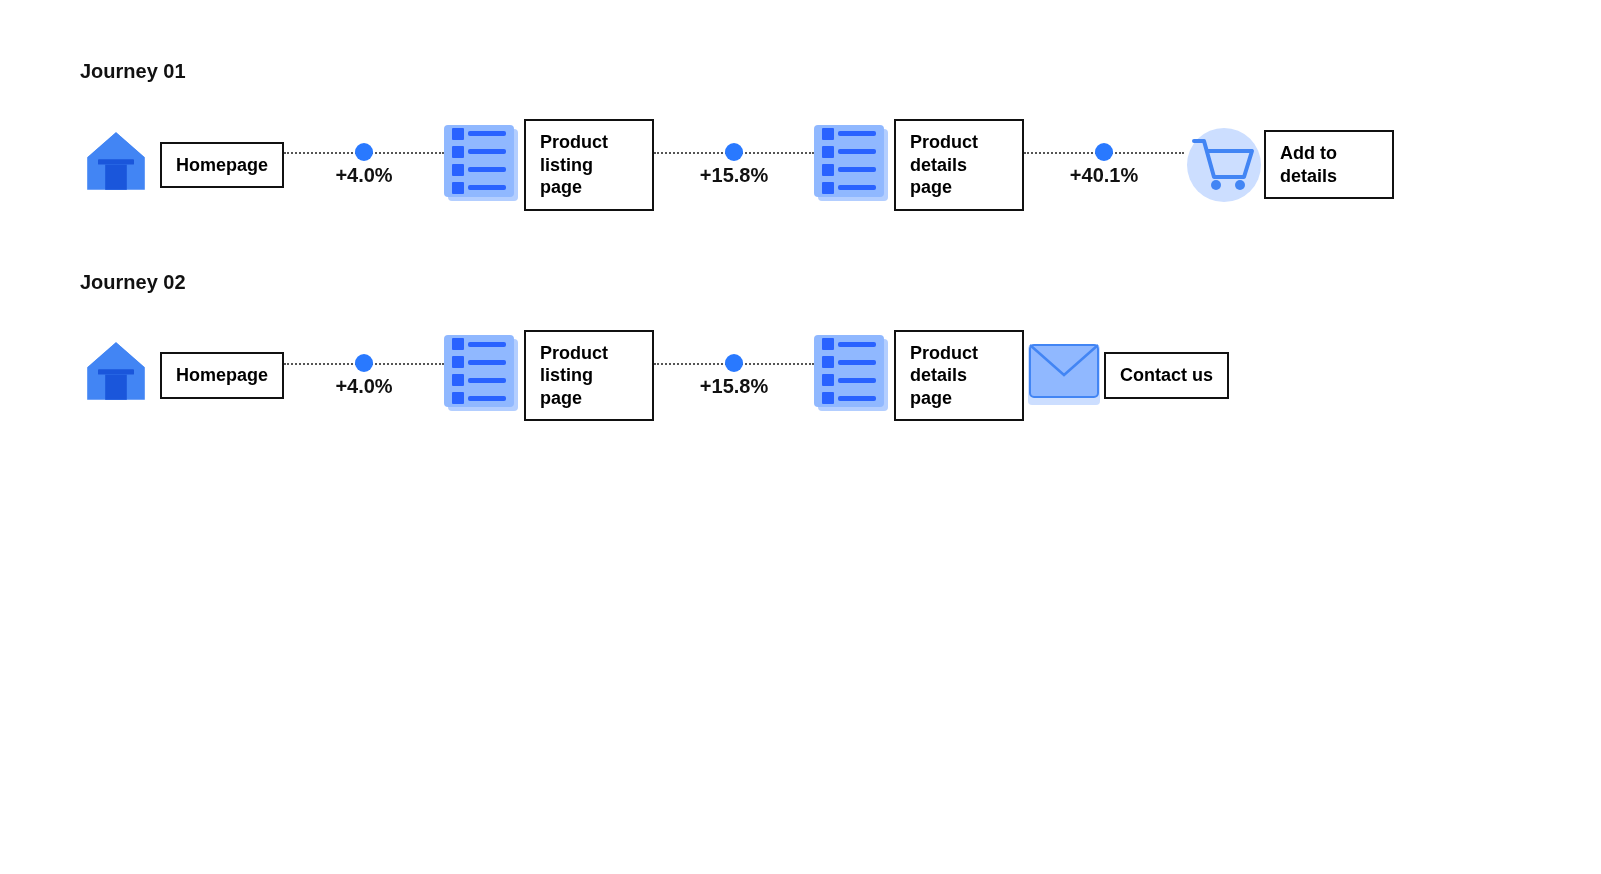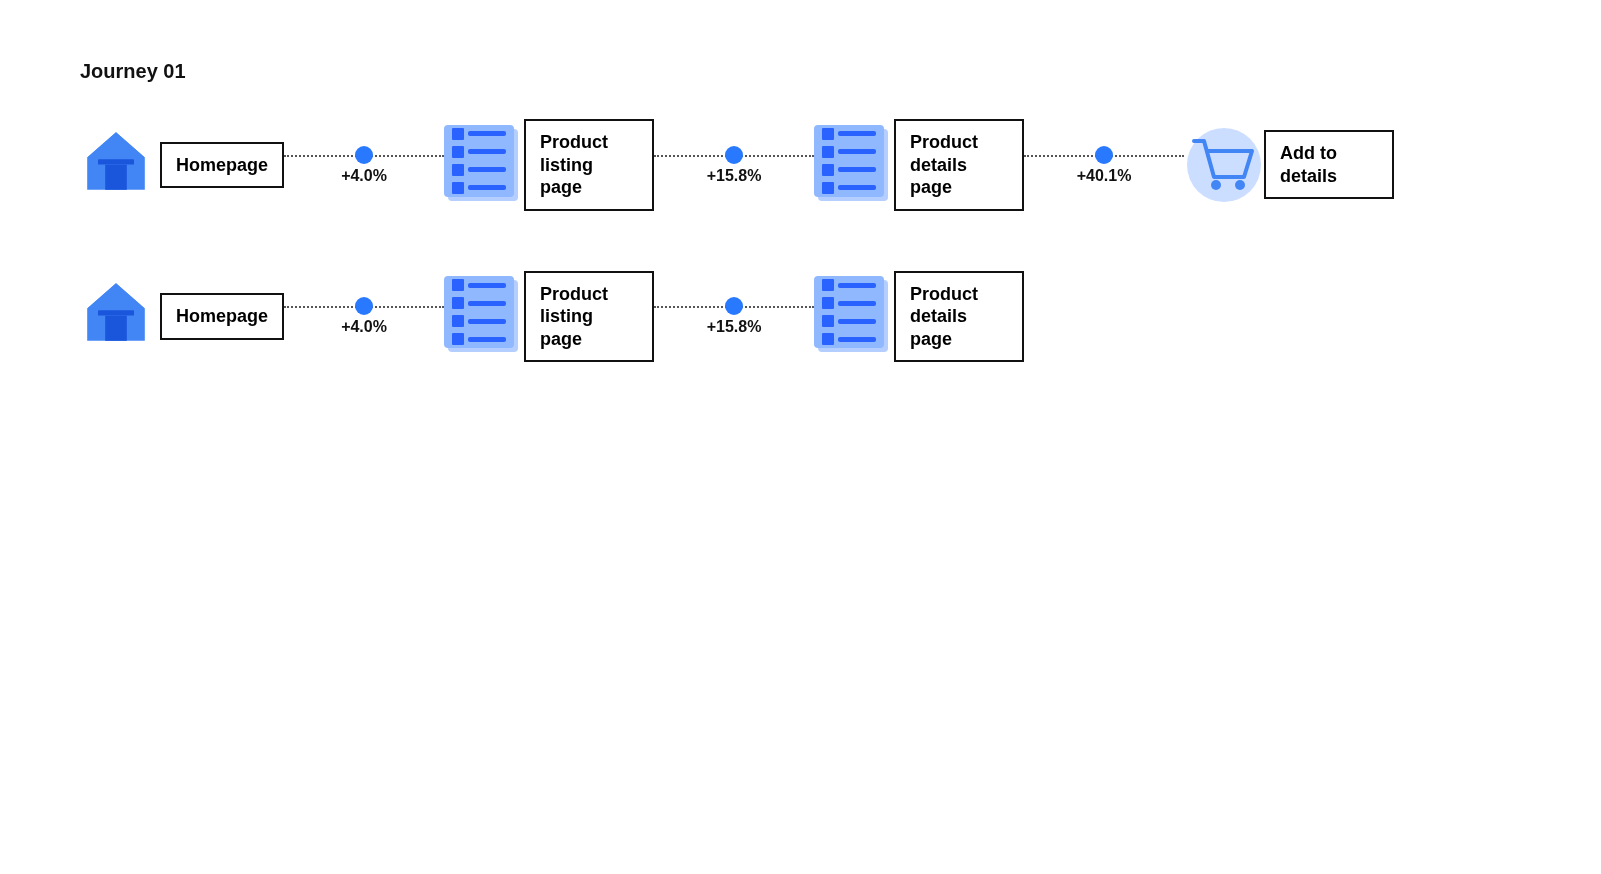--- a/index.html
+++ b/index.html
@@ -79,21 +79,21 @@
       height: 18px;
       background: #2979ff;
       border-radius: 50%;
       position: absolute;
       top: 50%;
       left: 50%;
       transform: translate(-50%, -50%);
       z-index: 2;
     }
     .connector-pct {
-      font-size: 16px;
+      font-size: 20px;
       font-weight: 600;
       color: #111;
       margin-top: 2px;
       text-align: right;
     }
     
     .icon-home svg {
       width: 72px;
       height: 72px;
     }
@@ -285,20 +285,21 @@
         <circle cx="48" cy="46" r="5" fill="#4285f4"></circle>
       </g>
     </svg>
   </div>
           </div>
           <div class="node-label wrap">Add to details</div>
         </div>
       </div>
     </div>
     <div class="journey-section">
+      <div class="journey-title">Journey 02</div>
       <div class="journey-flow">
         <div class="node">
           <div class="node-icon icon-home"><svg viewBox="0 0 80 80" xmlns="http://www.w3.org/2000/svg">
     <polygon points="40,8 72,36 72,72 8,72 8,36" fill="#4285f4"></polygon>
     <rect x="28" y="44" width="24" height="28" fill="#1a56db"></rect>
     <rect x="20" y="38" width="40" height="6" fill="#1a56db" rx="1"></rect>
     <polygon points="40,8 72,36 68,36 40,12 12,36 8,36" fill="#4285f4"></polygon>
   </svg></div>
           <div class="node-label">Homepage</div>
         </div>
@@ -361,15 +362,28 @@
                 </div>
       <div class="line-row">
                   <div class="line-sq"></div>
                   <div class="line-bar" style="width:75%"></div>
                 </div>
     </div>
   </div>
           </div>
           <div class="node-label wrap">Product details page</div>
         </div>
+        <div class="node">
+          <div class="node-icon">
+            <div class="icon-env" style="width:80px;height:80px;position:relative;">
+    <div class="bg-rect"></div>
+    <svg class="env-svg" viewBox="0 0 80 68" xmlns="http://www.w3.org/2000/svg">
+      <rect x="6" y="4" width="68" height="52" rx="4" fill="#90b8ff"></rect>
+      <rect x="6" y="4" width="68" height="52" rx="4" fill="none" stroke="#4285f4" stroke-width="2"></rect>
+      <polyline points="6,4 40,34 74,4" fill="none" stroke="#4285f4" stroke-width="2.5"></polyline>
+    </svg>
+  </div>
+          </div>
+          <div class="node-label wrap">Contact us</div>
+        </div>
       </div>
     </div>
   </div>
 
 </body></html>

